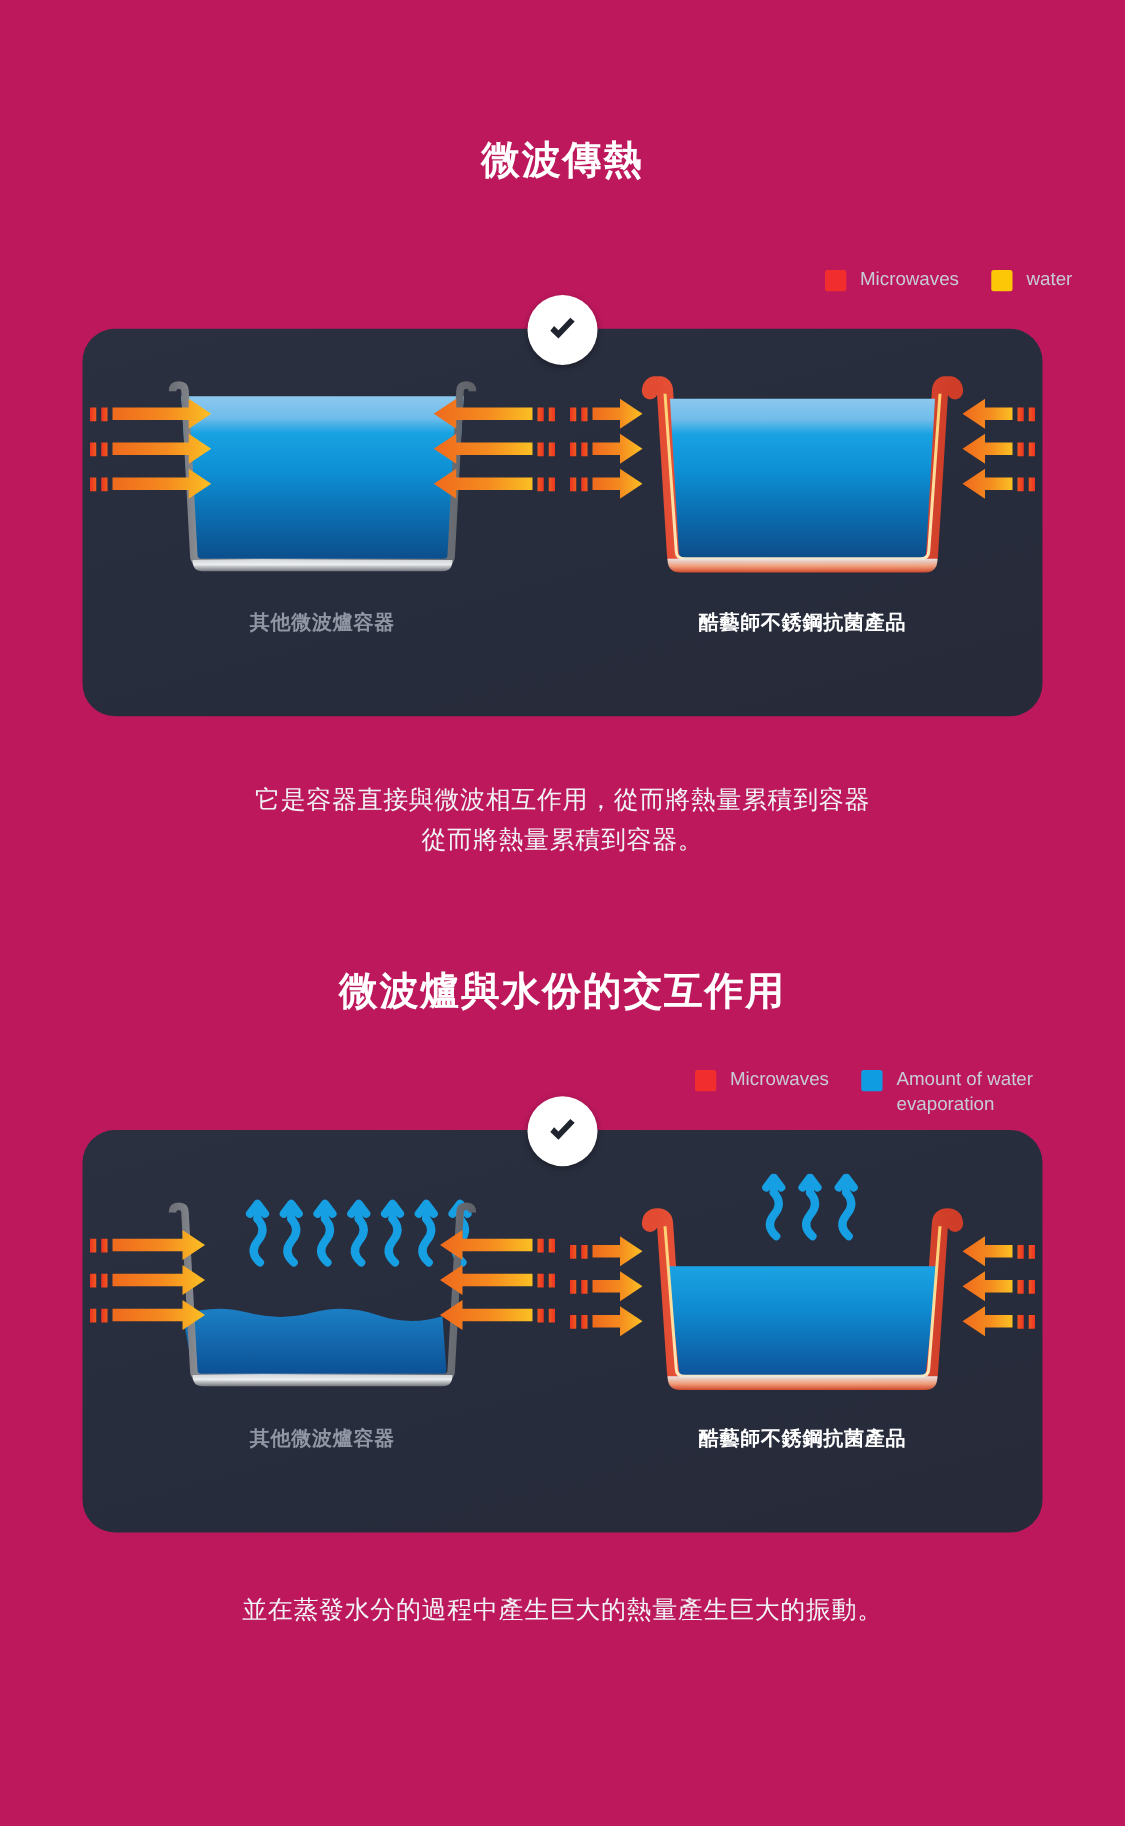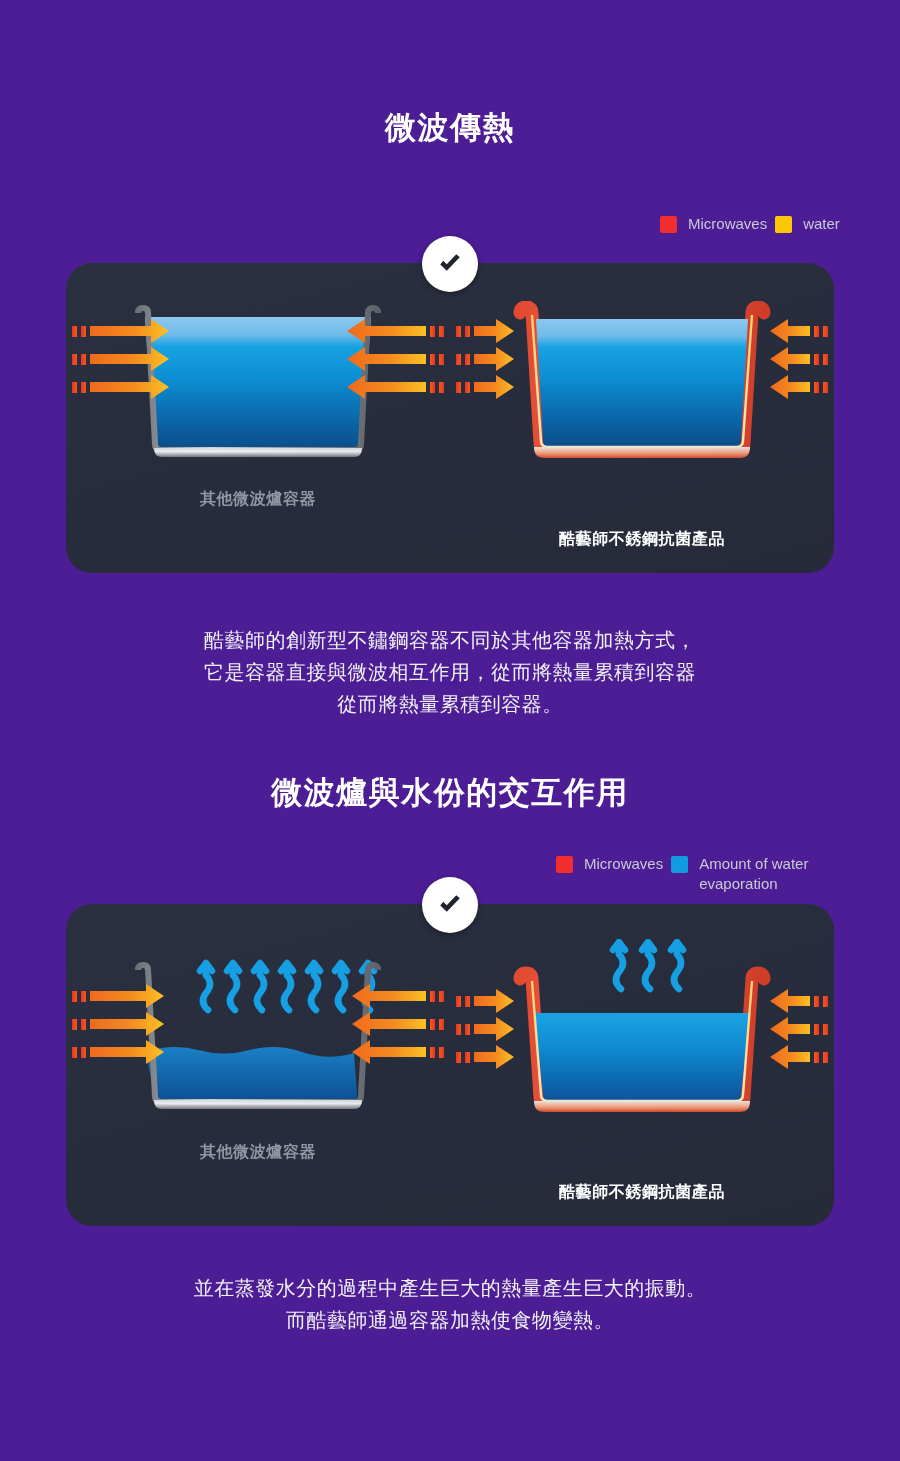--- a/index.html
+++ b/index.html
@@ -10,21 +10,21 @@
     height: 1461px;
     background: #212533;
     font-family: "Liberation Sans", "DejaVu Sans", sans-serif;
     overflow: hidden;
   }
 
   .page {
     position: relative;
     width: 900px;
     height: 1461px;
-    background: #4c1d95;
+    background: #be185d;
   }
 
   
   .section { position: absolute; left: 0; width: 900px; }
   #section-1 { top: 0;   height: 760px; }
   #section-2 { top: 744px; height: 701px; }
 
   .section-title {
     width: 900px;
     text-align: center;
@@ -35,21 +35,21 @@
     line-height: 1;
   }
   #title-1 { position: absolute; top: 112px; }
   #title-2 { position: absolute; top: 33px; }
 
   
   .legend {
     position: absolute;
     display: flex;
     align-items: flex-start;
-    gap: 8px;
+    gap: 26px;
   }
   #legend-1 { top: 214px; left: 660px; }
   #legend-2 { top: 110px; left: 556px; }
 
   .legend-item { display: flex; align-items: flex-start; gap: 11px; }
   .legend-swatch {
     width: 17px; height: 17px;
     border-radius: 2px;
     flex: 0 0 auto;
     margin-top: 2px;
@@ -94,21 +94,21 @@
   .panel-caption {
     position: absolute;
     width: 100%;
     text-align: center;
     font-size: 16px;
     line-height: 1;
     letter-spacing: .6px;
     font-weight: bold;
   }
   .cap-other { color: #9096a4; }
-  .cap-brand { color: #ffffff; margin-top: 40px; }
+  .cap-brand { color: #ffffff; }
   #cap-1-left  { top: 228px; }
   #cap-1-right { top: 228px; }
   #cap-2-left  { top: 240px; }
   #cap-2-right { top: 240px; }
 
   
   .stage { position: absolute; left: 0; width: 384px; }
   #stage-1-left  { top: 38px; height: 170px; }
   #stage-1-right { top: 38px; height: 170px; }
   #stage-2-left  { top: 48px; height: 175px; }
@@ -302,21 +302,20 @@
                 <path d="M24 -5 L46 -5 L46 -12 L64 0 L46 12 L46 5 L24 5 Z" fill="url(#arrowL)"></path>
               </g>
             </g>
           </svg>
         </div>
         <div class="panel-caption cap-brand" id="cap-1-right">酷藝師不銹鋼抗菌產品</div>
       </div>
     </div>
 
     <div style="position:absolute;top:624px;left:0;width:900px;text-align:center;color:#f1f2f5;font-size:20px;line-height:32px;letter-spacing:.5px">
-      <div>酷藝師的創新型不鏽鋼容器不同於其他容器加熱方式，</div>
       <div>它是容器直接與微波相互作用，從而將熱量累積到容器</div>
       <div>從而將熱量累積到容器。</div>
     </div>
   </div>
 
   <div class="section" id="section-2">
 
     <div class="section-title" id="title-2">微波爐與水份的交互作用</div>
 
     <div class="legend" id="legend-2">
@@ -492,17 +491,16 @@
               </g>
             </g>
           </svg>
         </div>
         <div class="panel-caption cap-brand" id="cap-2-right">酷藝師不銹鋼抗菌產品</div>
       </div>
     </div>
 
     <div style="position:absolute;top:528px;left:0;width:900px;text-align:center;color:#f1f2f5;font-size:20px;line-height:32px;letter-spacing:.5px">
       <div>並在蒸發水分的過程中產生巨大的熱量產生巨大的振動。</div>
-      <div>而酷藝師通過容器加熱使食物變熱。</div>
     </div>
   </div>
 
 </div>
 
 </body></html>

